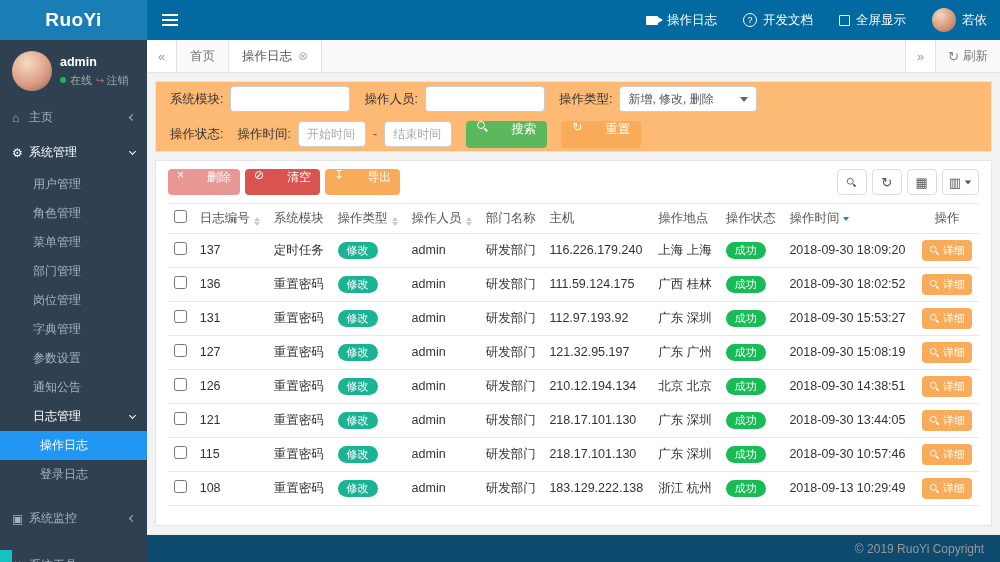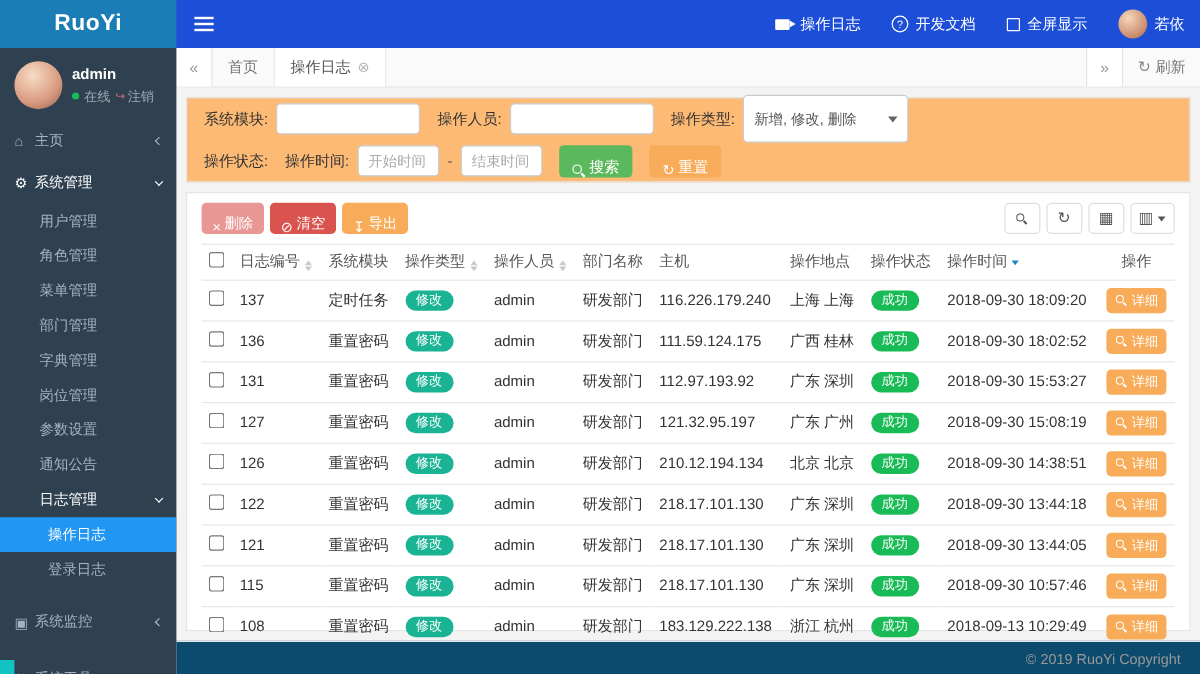--- a/index.html
+++ b/index.html
@@ -1,21 +1,21 @@
 <!DOCTYPE html>
 <html><head>
 <meta charset="utf-8">
 <style>
   * { margin:0; padding:0; box-sizing:border-box; }
   html,body { width:1000px; height:562px; overflow:hidden; }
   body { font-family:"Liberation Sans","DejaVu Sans",sans-serif; background:#f3f3f4; font-size:12.5px; color:#333; }
   .app { width:1000px; height:562px; display:flex; flex-direction:column; position:relative; }
 
   
-  .topbar { height:40px; display:flex; background:#1d4ed8; flex:none; }
+  .topbar { height:40px; display:flex; background:#0369a1; flex:none; }
   .logo { width:147px; background:#1b7db5; color:#fff; font-size:19px; font-weight:bold; letter-spacing:.5px;
           display:flex; align-items:center; justify-content:center; cursor:pointer; }
   .nav { flex:1; display:flex; align-items:center; color:#fff; }
   .hamburger { padding:0 15px; height:40px; display:flex; flex-direction:column; justify-content:center; gap:3px; cursor:pointer; }
   .hamburger span { width:16px; height:2px; background:#fff; display:block; }
   .nav-right { margin-left:auto; display:flex; align-items:center; height:40px; }
   .nav-item { display:flex; align-items:center; gap:6px; padding:0 13px; height:40px; font-size:12.5px; cursor:pointer; }
   .nic { display:inline-flex; align-items:center; justify-content:center; }
   .video-icon { width:12px; height:9px; background:#fff; border-radius:1px; position:relative; margin-right:3px; }
   .video-icon::after { content:''; position:absolute; right:-5px; top:1.5px; border-top:3px solid transparent; border-bottom:3px solid transparent; border-left:5px solid #fff; }
@@ -69,25 +69,25 @@
 
   
   .search-panel { background:#fdba74; border:1px solid #e3e6e9; padding:3px 14px; flex:none; }
   .f-row { display:flex; align-items:center; gap:14px; height:28px; }
   .f-row + .f-row { margin-top:7px; }
   .f-group { display:flex; align-items:center; gap:7px; }
   .f-label { color:#333; white-space:nowrap; }
   .f-input { height:26px; border:1px solid #ccc; border-radius:4px; padding:0 8px; font-size:12px; width:120px; color:#555; font-family:inherit; background:#fff; }
   .f-input.small { width:68px; }
   .f-input::placeholder { color:#aaa; }
-  .f-select { height:40px; border:1px solid #ccc; border-radius:4px; background:#fff; display:flex; align-items:center; justify-content:space-between; padding:0 8px; cursor:pointer; color:#555; font-size:12px; gap:8px; }
+  .f-select { height:26px; border:1px solid #ccc; border-radius:4px; background:#fff; display:flex; align-items:center; justify-content:space-between; padding:0 8px; cursor:pointer; color:#555; font-size:12px; gap:8px; }
   .f-select.w135 { width:138px; } .f-select.w120 { width:120px; }
   .caret-down { width:0; height:0; border-left:4px solid transparent; border-right:4px solid transparent; border-top:5px solid #666; flex:none; }
   .dash { color:#555; }
-  .btn { height:27px; border:none; border-radius:4px; color:#fff; font-size:12.5px; padding:0 11px; display:inline-flex; align-items:flex-end; gap:3px; cursor:pointer; font-family:inherit; }
+  .btn { height:27px; border:none; border-radius:4px; color:#fff; font-size:12.5px; padding:0 11px; display:inline-flex; align-items:flex-start; gap:23px; cursor:pointer; font-family:inherit; }
   .btn-search { background:#5cb85c; }
   .btn-reset { background:#f8ac59; }
   .i-mag { position:relative; width:11px; height:11px; display:inline-block; flex:none; }
   .i-mag::before { content:''; position:absolute; width:6px; height:6px; border:1.5px solid #fff; border-radius:50%; left:0; top:0; }
   .i-mag::after { content:''; position:absolute; width:4px; height:1.5px; background:#fff; transform:rotate(45deg); left:7px; top:8px; }
   .i-mag.gray::before { border-color:#555; } .i-mag.gray::after { background:#555; }
   .i-mag.tiny { transform:scale(.85); }
 
   
   .table-panel { background:#fff; border:1px solid #e3e6e9; padding:8px 12px; flex:1; display:flex; flex-direction:column; min-height:0; }
@@ -187,24 +187,24 @@
           <div class="mi lv2   ">
             <span class="lb">角色管理</span>
           </div>
           <div class="mi lv2   ">
             <span class="lb">菜单管理</span>
           </div>
           <div class="mi lv2   ">
             <span class="lb">部门管理</span>
           </div>
           <div class="mi lv2   ">
+            <span class="lb">岗位管理</span>
+          </div>
+          <div class="mi lv2   ">
             <span class="lb">字典管理</span>
-          </div>
-          <div class="mi lv2   ">
-            <span class="lb">岗位管理</span>
           </div>
           <div class="mi lv2   ">
             <span class="lb">参数设置</span>
           </div>
           <div class="mi lv2   ">
             <span class="lb">通知公告</span>
           </div>
           <div class="mi lv2 open  ">
             <span class="lb">日志管理</span>
             <span class="chev down"></span>
@@ -425,36 +425,20 @@
                   <td>北京 北京</td>
                   <td><span class="badge badge-ok">成功</span></td>
                   <td>2018-09-30 14:38:51</td>
                   <td class="c-action"><button class="detail-btn">
                       <span class="i-mag tiny"></span>
                       <span>详细</span>
                     </button></td>
                 </tr>
                 <tr>
                   <td><input type="checkbox" style=""></td>
-                  <td>122</td>
-                  <td>重置密码</td>
-                  <td><span class="badge badge-type">修改</span></td>
-                  <td>admin</td>
-                  <td>研发部门</td>
-                  <td>218.17.101.130</td>
-                  <td>广东 深圳</td>
-                  <td><span class="badge badge-ok">成功</span></td>
-                  <td>2018-09-30 13:44:18</td>
-                  <td class="c-action"><button class="detail-btn">
-                      <span class="i-mag tiny"></span>
-                      <span>详细</span>
-                    </button></td>
-                </tr>
-                <tr>
-                  <td><input type="checkbox" style=""></td>
                   <td>121</td>
                   <td>重置密码</td>
                   <td><span class="badge badge-type">修改</span></td>
                   <td>admin</td>
                   <td>研发部门</td>
                   <td>218.17.101.130</td>
                   <td>广东 深圳</td>
                   <td><span class="badge badge-ok">成功</span></td>
                   <td>2018-09-30 13:44:05</td>
                   <td class="c-action"><button class="detail-btn">

